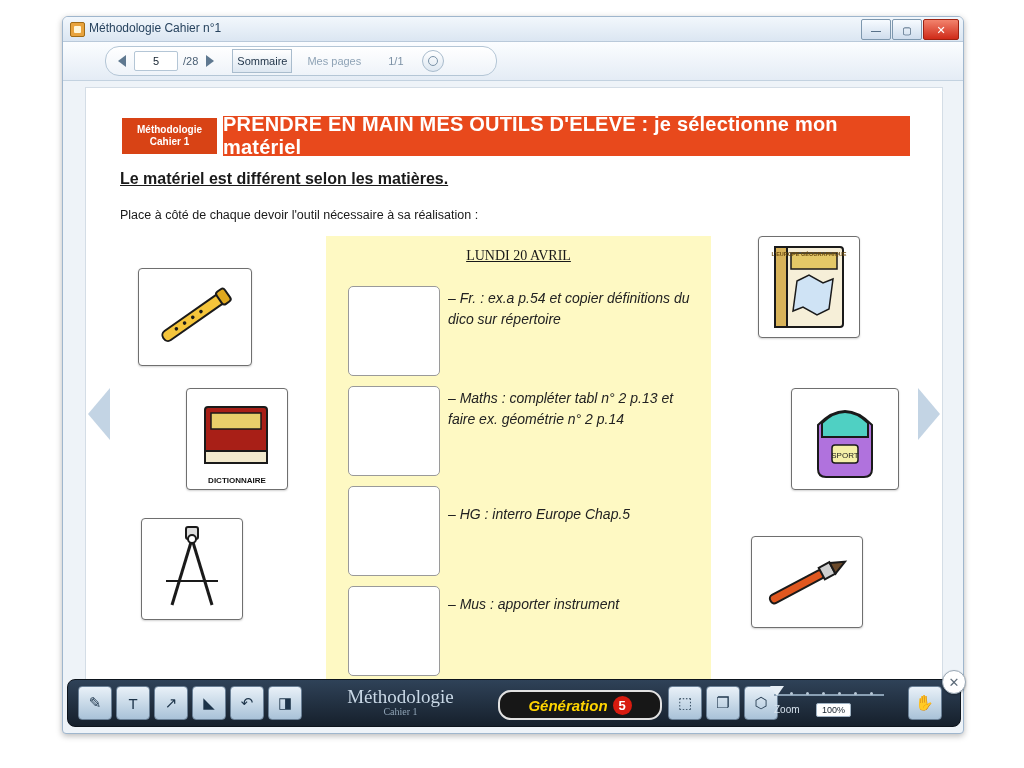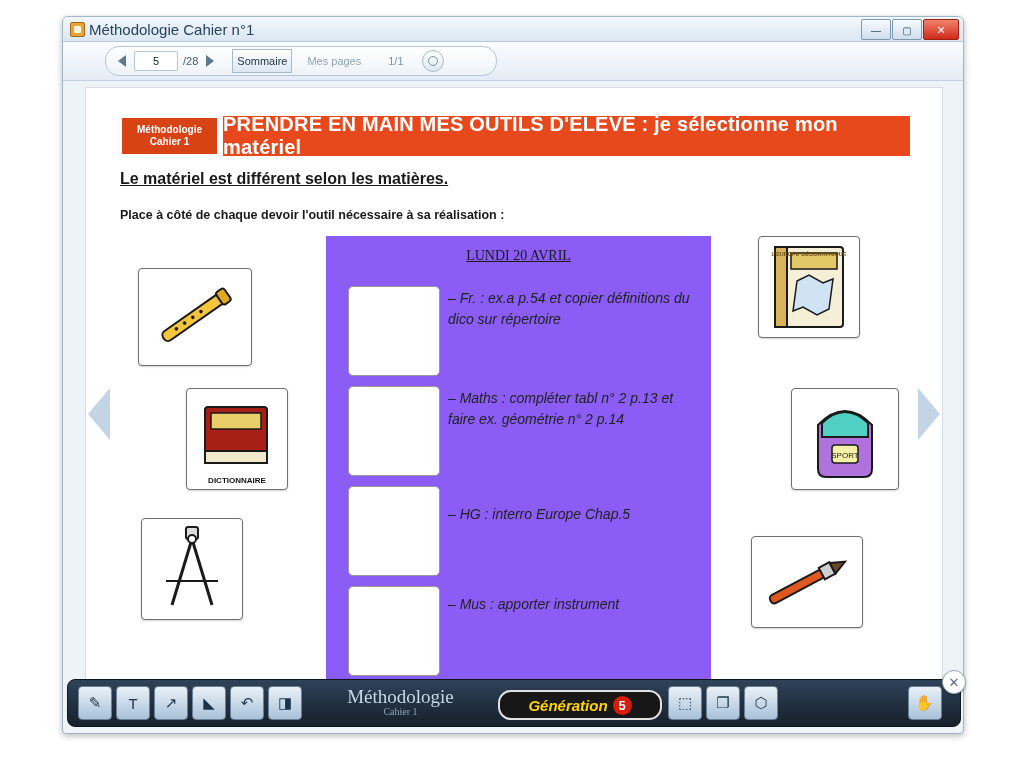--- a/index.html
+++ b/index.html
@@ -23,21 +23,21 @@
     background:linear-gradient(#f2f7fc,#dbe6f2);
     border-radius:5px 5px 0 0;
     border-bottom:1px solid #b9c9da;
   }
   .title-ico{
     position:absolute;left:7px;top:5px;width:13px;height:13px;
     background:#e8a33d;border:1px solid #a06b16;border-radius:2px;
   }
   .title-ico:after{content:"";position:absolute;left:3px;top:3px;width:7px;height:7px;background:#fff6d9;border-radius:1px;}
   .title-text{
-    position:absolute;left:26px;top:4px;font-size:15px;color:#27435e;
+    position:absolute;left:26px;top:4px;font-size:12px;color:#27435e;
   }
   .winbtns{position:absolute;right:4px;top:2px;height:19px;display:flex;gap:1px;}
   .wb{width:28px;height:19px;border:1px solid #7d97ae;border-radius:2px;
       background:linear-gradient(#f7fbff,#cfdded);position:relative;}
   .wb.close{background:linear-gradient(#f2836d,#cf2a18);border-color:#9d2111;width:34px;}
   .wb i{position:absolute;left:50%;top:50%;transform:translate(-50%,-50%);font-style:normal;font-size:10px;color:#2d4a66;}
   .wb.close i{color:#fff;font-size:11px;}
 
   
   .navbar{
@@ -112,26 +112,26 @@
   .hdr-title{
     flex:1;background:#e8491c;color:#fff;margin-left:4px;
     display:flex;align-items:center;justify-content:center;
     font-size:20px;font-weight:bold;letter-spacing:.2px;
   }
   .h2{
     position:absolute;left:34px;top:82px;font-size:16px;font-weight:bold;color:#1a1a1a;
     text-decoration:underline;
   }
   .h3{
-    position:absolute;left:34px;top:120px;font-size:12.5px;font-weight:bold;color:#1a1a1a;
+    position:absolute;left:34px;top:120px;font-size:12.5px;font-weight:normal;color:#1a1a1a;
   }
 
   
   .agenda{
-    position:absolute;left:240px;top:148px;width:385px;height:450px;background:#8b5cf6;
+    position:absolute;left:240px;top:148px;width:385px;height:450px;background:#fef9c3;
   }
   .agenda-title{
     position:absolute;left:0;top:12px;width:100%;text-align:center;
     font-size:14px;color:#1a1a1a;text-decoration:underline;
     font-family:"Liberation Serif", serif;
   }
   .slot{
     position:absolute;left:22px;width:90px;height:88px;background:#fff;border:1px solid #9a9a9a;border-radius:5px;
   }
   .task{
@@ -332,19 +332,31 @@
 
       <div class="genlogo">
         <span>Génération</span>
         <span class="s">5</span>
       </div>
 
       <div class="tool" style="left:600px">⬚</div>
       <div class="tool" style="left:638px">❐</div>
       <div class="tool" style="left:676px">⬡</div>
 
+      <div class="zoomwrap">
+        <div class="slider"></div>
+        <div class="dot" style="left:22px"></div>
+          <div class="dot" style="left:38px"></div>
+        <div class="dot" style="left:54px"></div>
+          <div class="dot" style="left:70px"></div>
+        <div class="dot" style="left:86px"></div>
+          <div class="dot" style="left:102px"></div>
+        <div class="sliderknob"></div>
+        <div class="zoomlabel">Zoom</div>
+        <div class="zoomval">100%</div>
+      </div>
 
       <div class="tool" style="left:840px">✋</div>
       <div class="closeround">✕</div>
     </div>
 
   </div>
 </div>
 
 </body></html>

